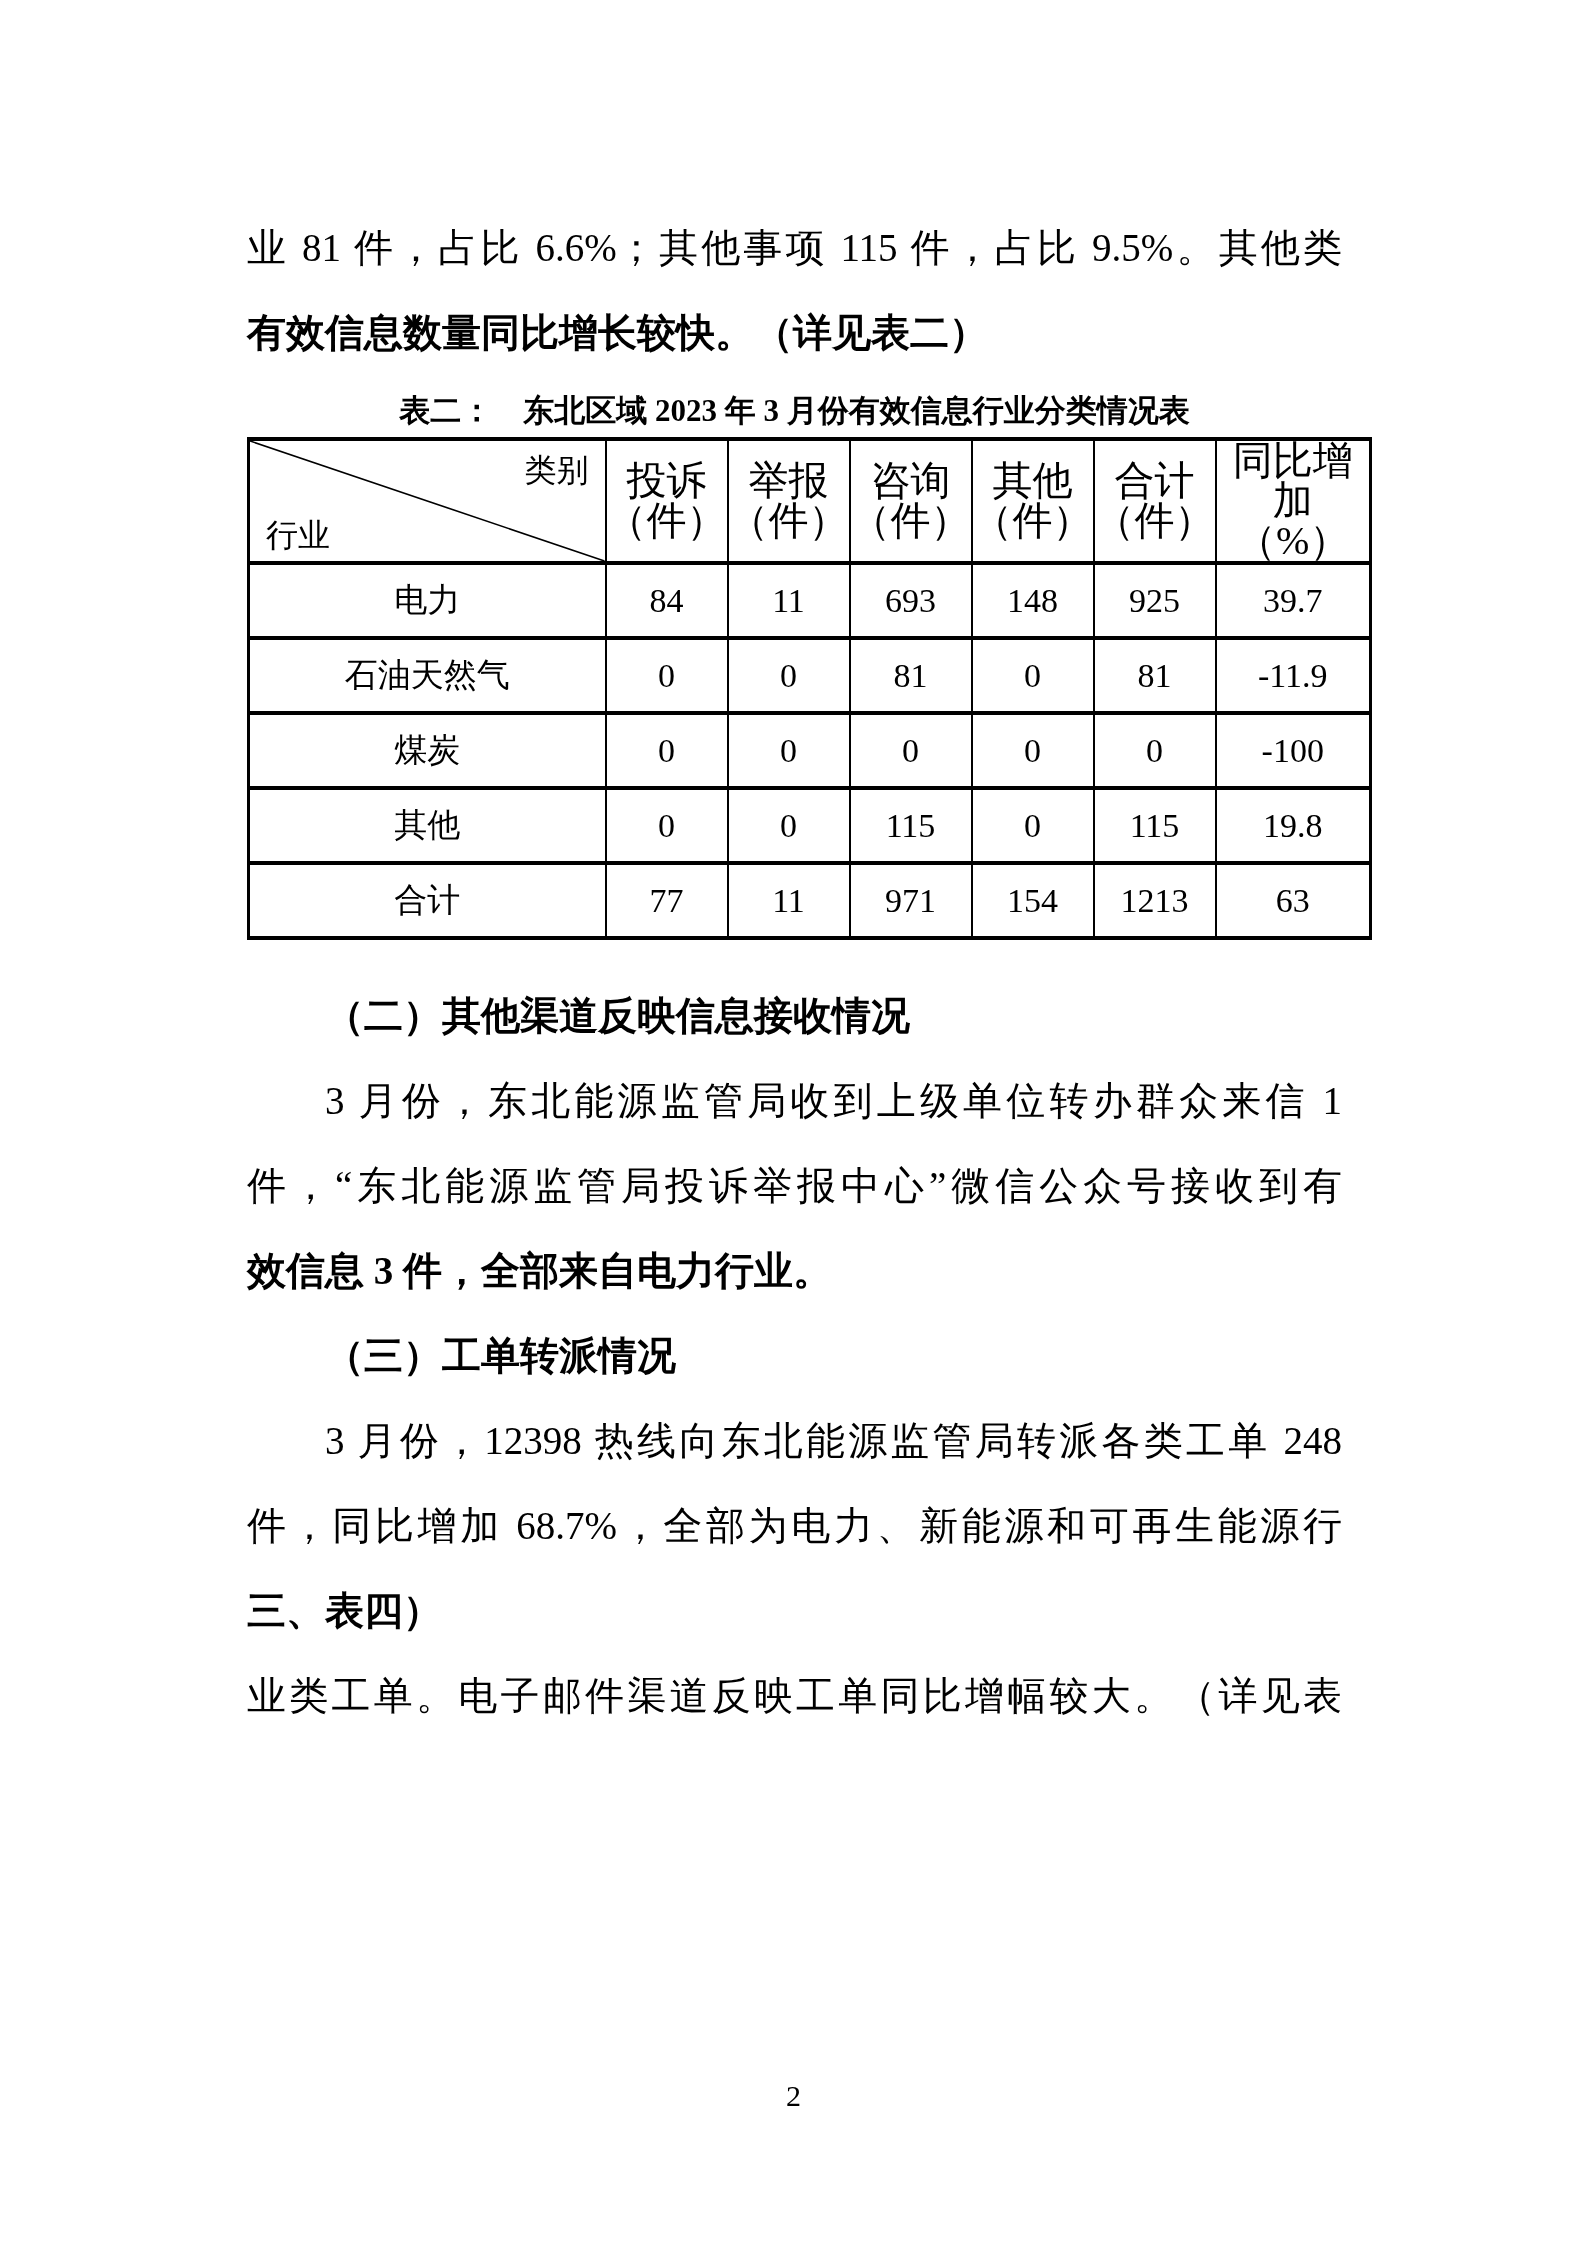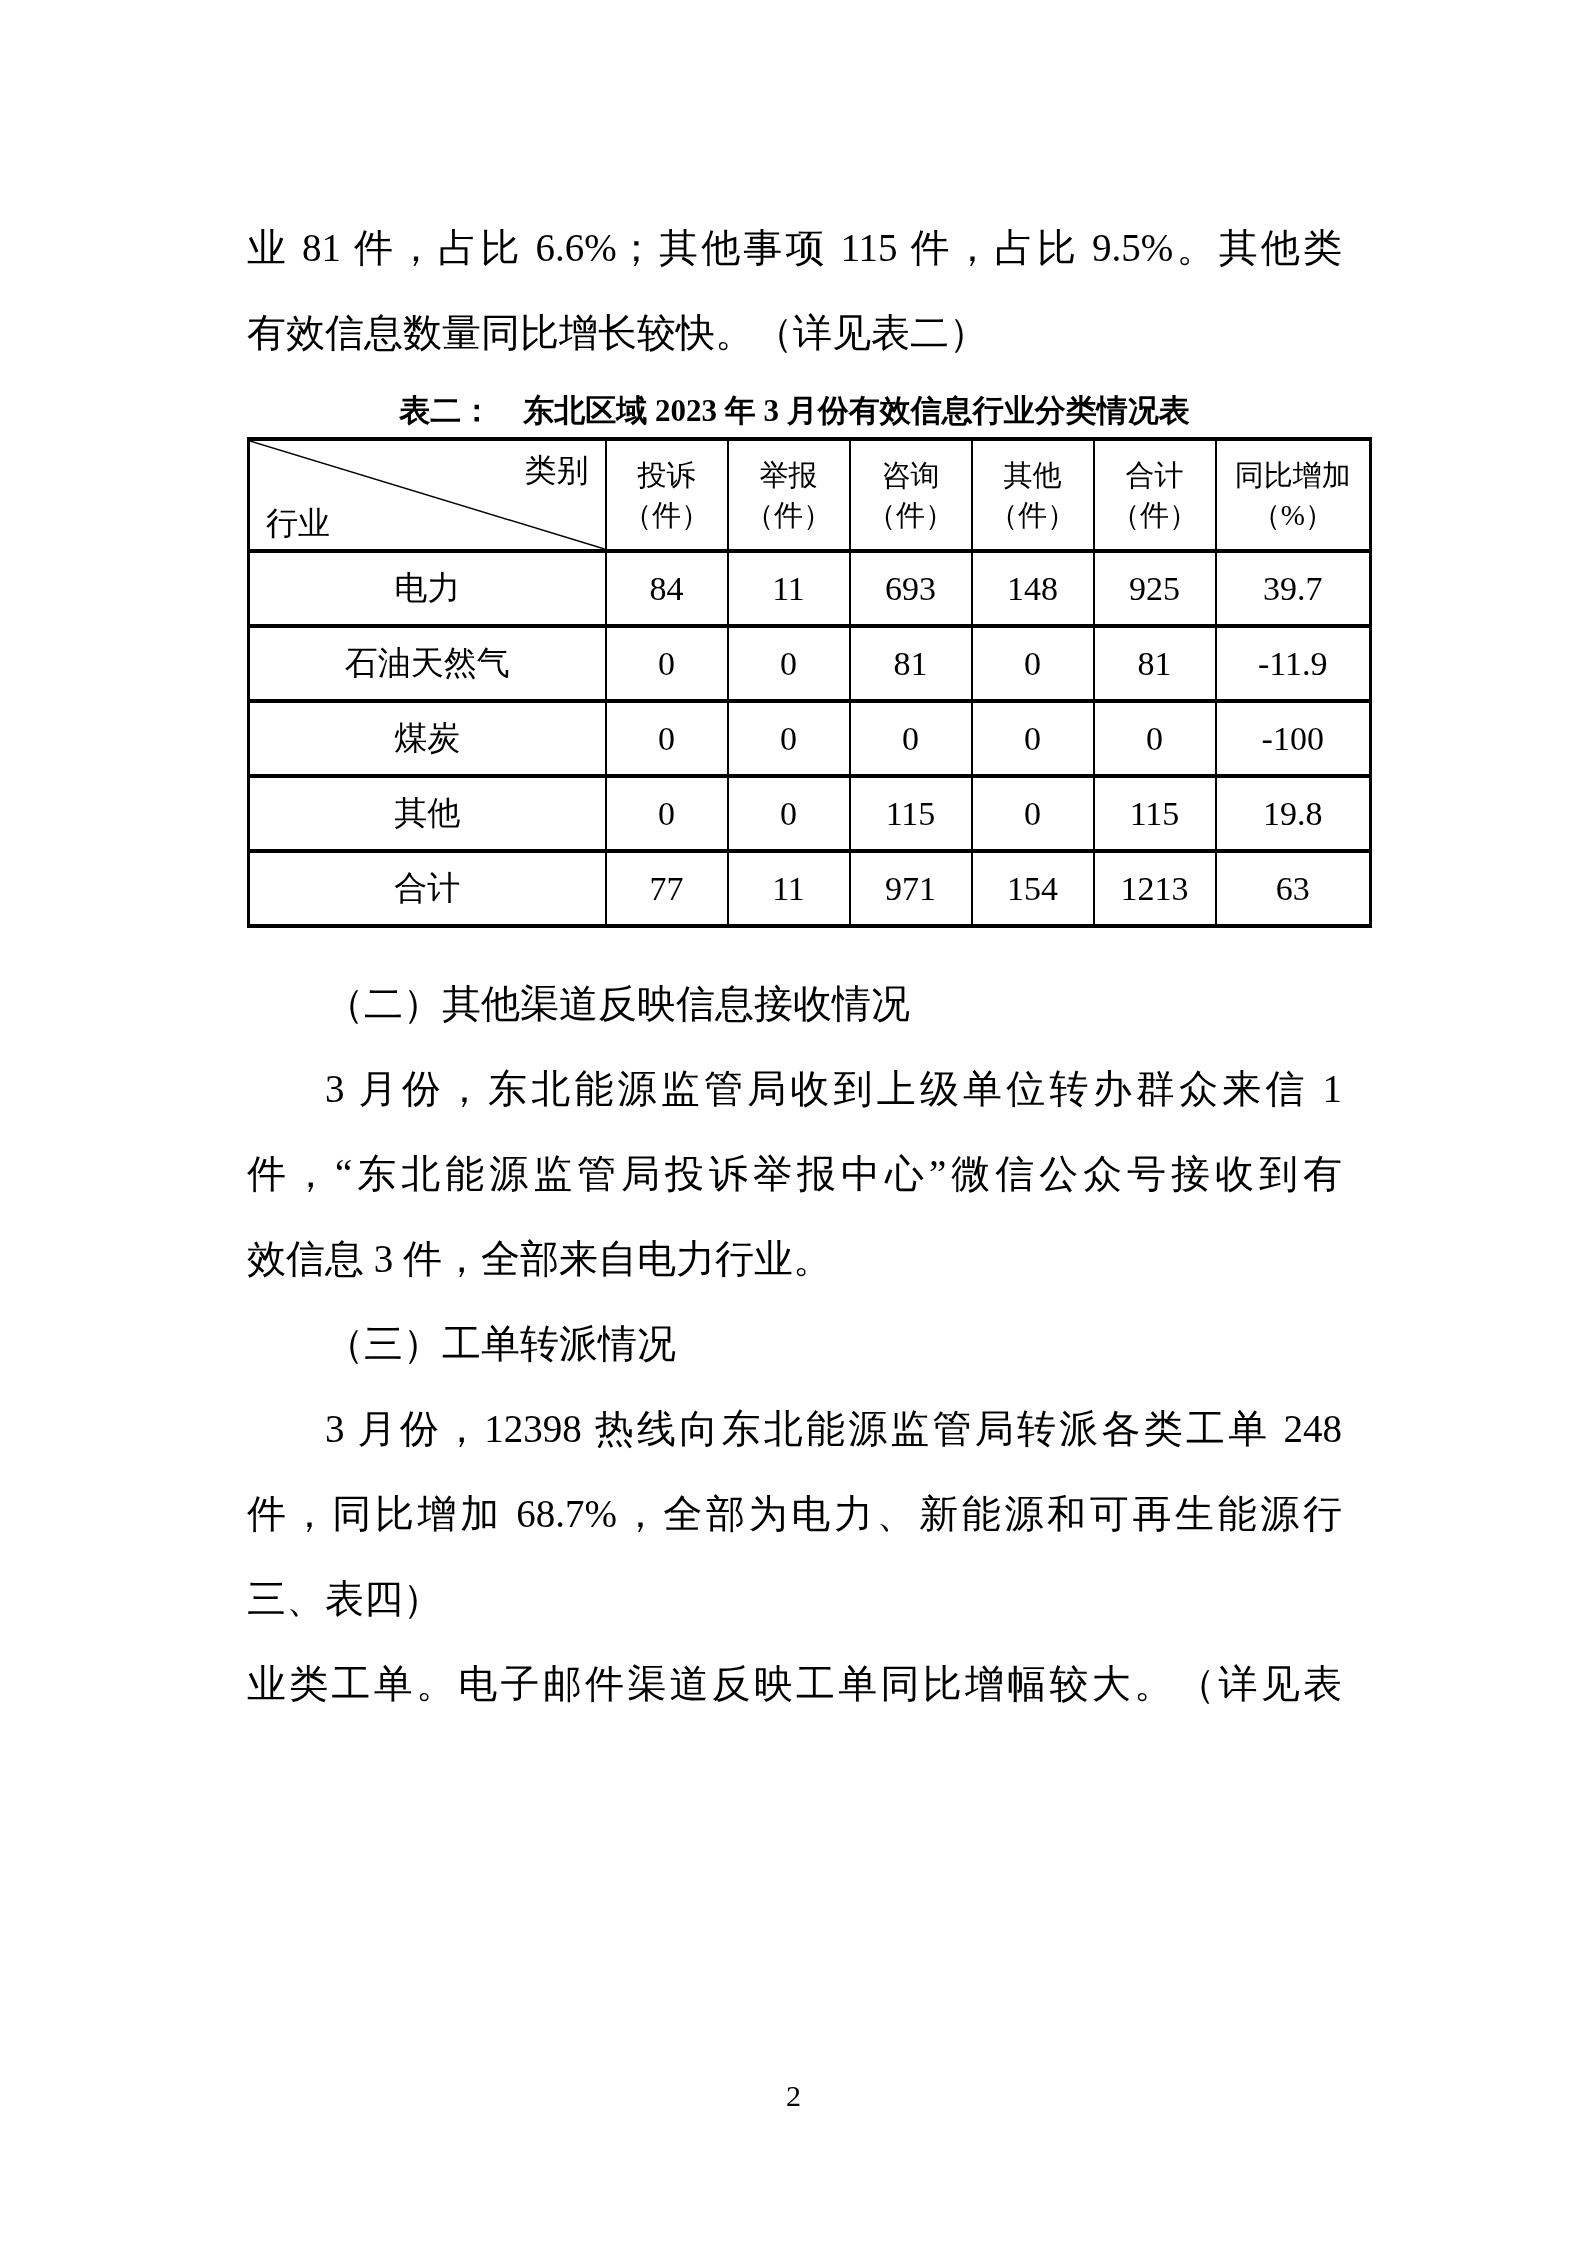--- a/index.html
+++ b/index.html
@@ -10,42 +10,42 @@
     position:relative;overflow:hidden;
   }
   .content{
     position:absolute;left:247px;top:205px;width:1095px;
   }
   .bline{
     font-size:39px;line-height:85px;height:85px;
     text-align:justify;text-align-last:justify;
     white-space:nowrap;
   }
-  .bline.last{text-align-last:left;}
+  .bline.last{text-align-last:left;font-weight:bold;}
   .bline.indent{text-indent:78px;}
   .caption{
     margin-top:10px;height:52px;line-height:52px;
     font-size:31px;font-weight:bold;text-align:center;
     white-space:nowrap;
   }
   table.report{
     border-collapse:collapse;table-layout:fixed;
     width:1122px;margin-left:0;
     border-top:4px solid #000;border-bottom:4px solid #000;
     border-left:3px solid #000;border-right:3px solid #000;
   }
   table.report td,table.report th{
     border-top:4px solid #000;border-bottom:4px solid #000;
     border-left:2px solid #000;border-right:2px solid #000;
     text-align:center;vertical-align:middle;
     font-weight:normal;padding:0;
   }
   tr.hdr{height:112px;}
   tr.datarow{height:75px;}
-  .hcell{font-size:29px;line-height:40px;}
+  .hcell{font-size:40px;line-height:40px;}
   .rowlabel{font-size:33px;}
   .num{font-size:34px;}
   td.diag{position:relative;padding:0;}
   td.diag svg{position:absolute;left:0;top:0;width:100%;height:100%;}
   .corner-top{position:absolute;top:8px;right:16px;font-size:32px;}
   .corner-bottom{position:absolute;bottom:3px;left:16px;font-size:32px;}
   .sec-gap{margin-top:33px;}
   .pagenum{
     position:absolute;top:2078px;left:0;width:1587px;
     text-align:center;font-size:30px;line-height:36px;

